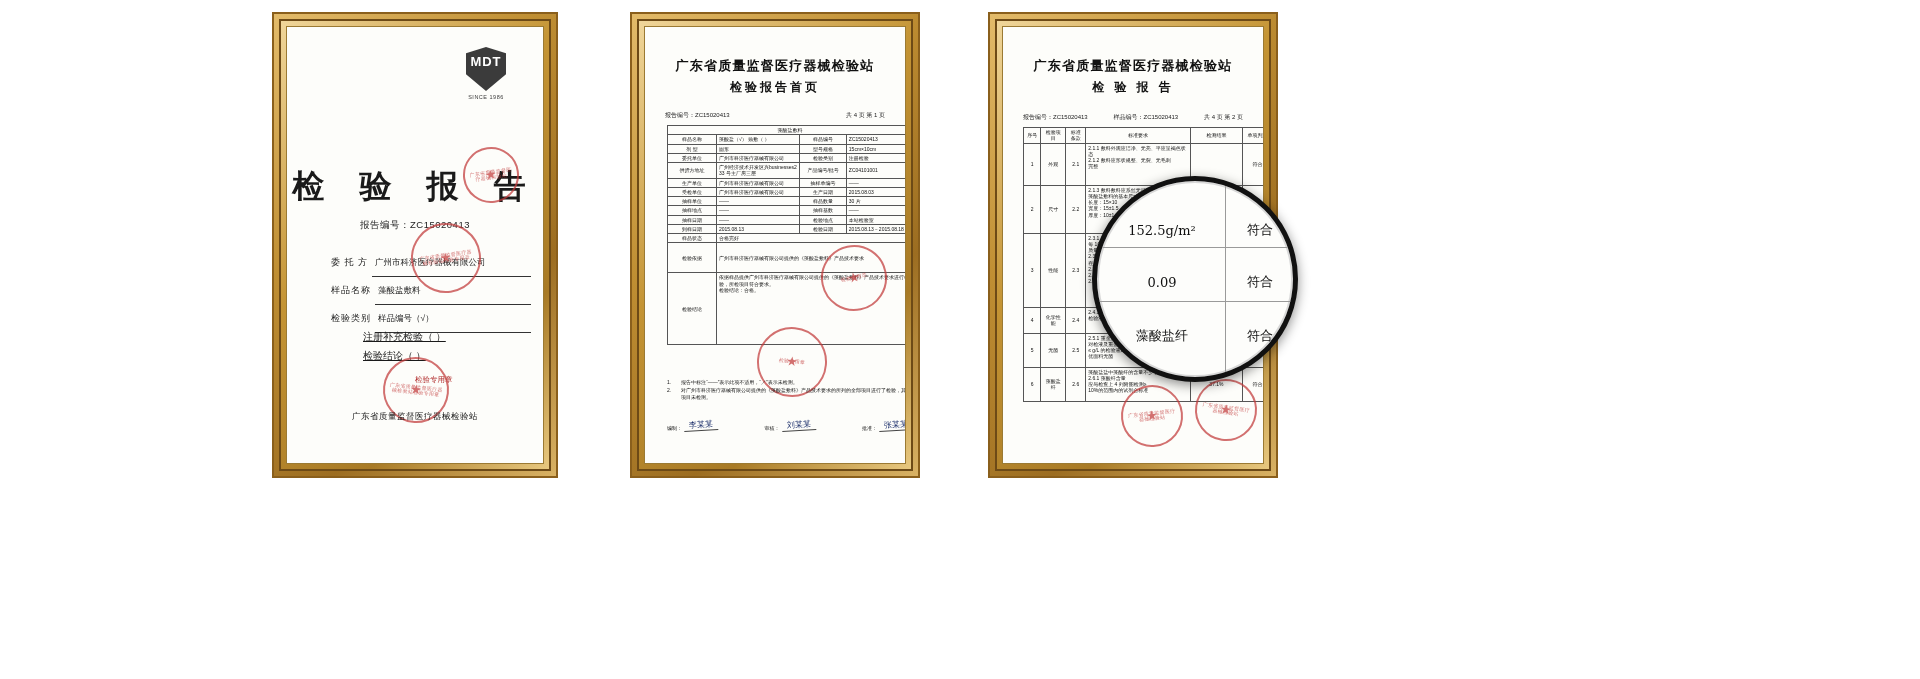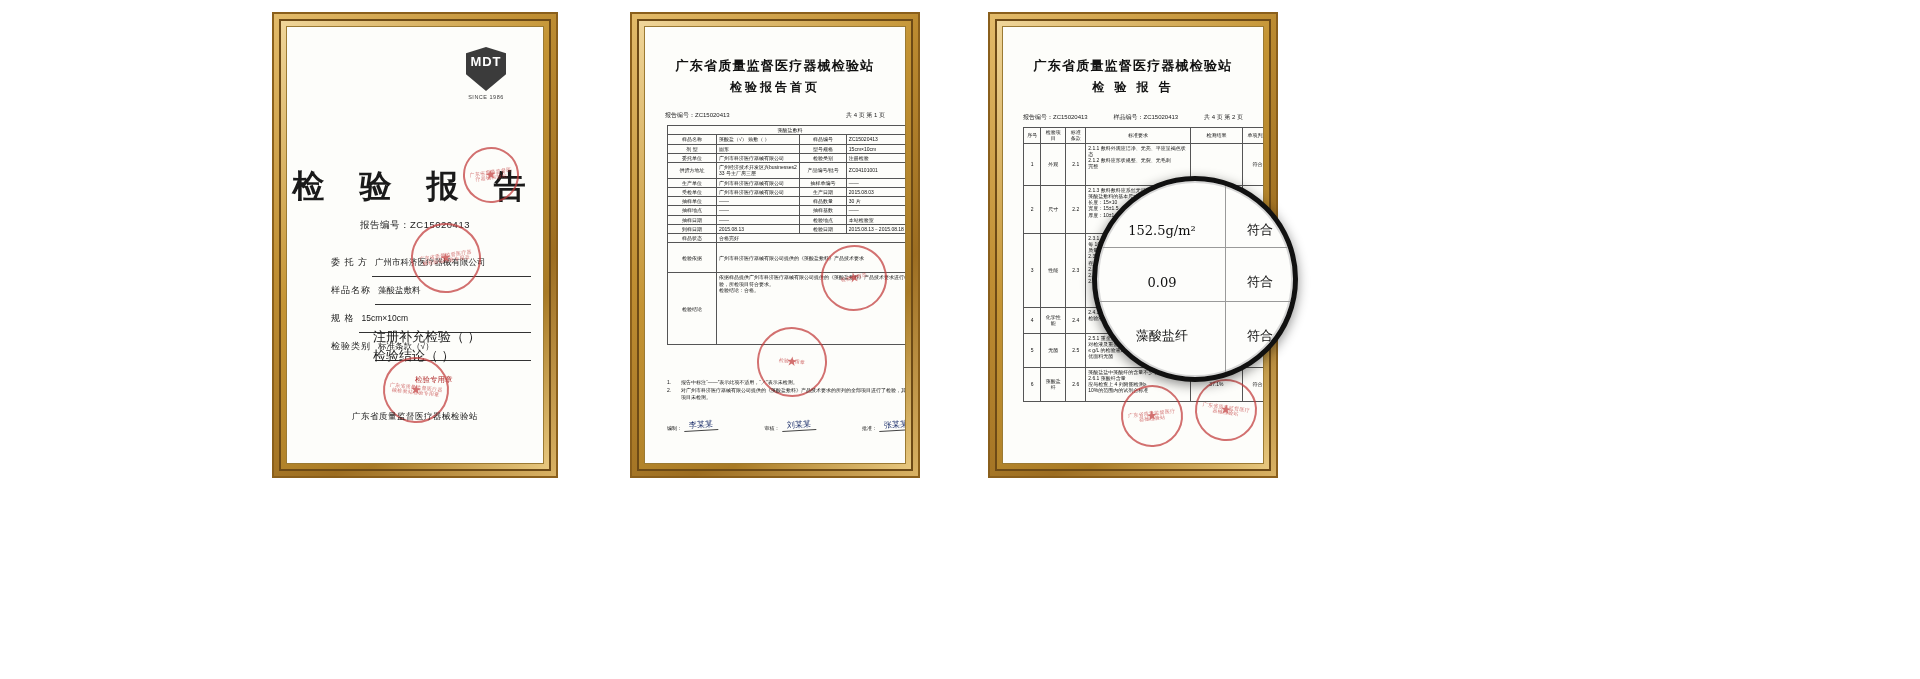--- a/index.html
+++ b/index.html
@@ -124,25 +124,26 @@
   .p1-fields .val {
     flex: 1;
     border-bottom: 1px solid #333;
     margin-left: 4px;
     padding-left: 3px;
     padding-bottom: 1px;
     font-size: 8.5px;
   }
   .p1-sub {
     position: absolute;
-    left: 86px;
+    left: 76px;
     top: 300px;
-    font-size: 13px;
+    font-size: 10px;
     line-height: 19px;
     color: #1a1a1a;
+    text-decoration: underline;
   }
   .p1-footer {
     position: absolute;
     left: 0; right: 0;
     bottom: 40px;
     text-align: center;
     font-size: 8.5px;
     letter-spacing: .5px;
     color: #1a1a1a;
   }
@@ -338,26 +339,22 @@
         <div class="p1-fields">
           <div class="row">
             <span class="lbl">委 托 方</span>
             <span class="val">广州市科济医疗器械有限公司</span>
           </div>
           <div class="row">
             <span class="lbl">样品名称</span>
             <span class="val">藻酸盐敷料</span>
           </div>
           <div class="row">
-            <span class="lbl">规    格</span>
-            <span class="val">15cm×10cm</span>
-          </div>
-          <div class="row">
             <span class="lbl">检验类别</span>
-            <span class="val">标准条款（√）</span>
+            <span class="val">样品编号（√）</span>
           </div>
         </div>
 
         <div class="p1-sub">
           <div>注册补充检验（ ）</div>
           <div>检验结论（ ）</div>
         </div>
 
         <div class="p1-stampnote">检验专用章</div>
 

